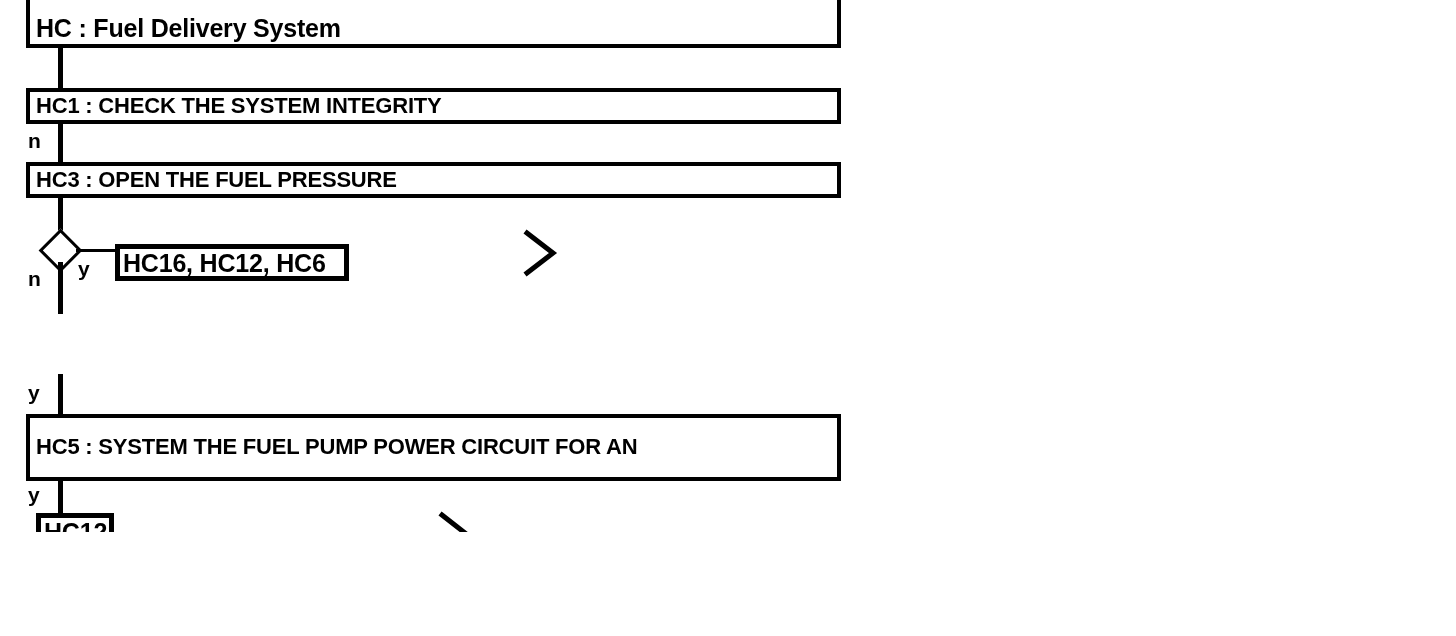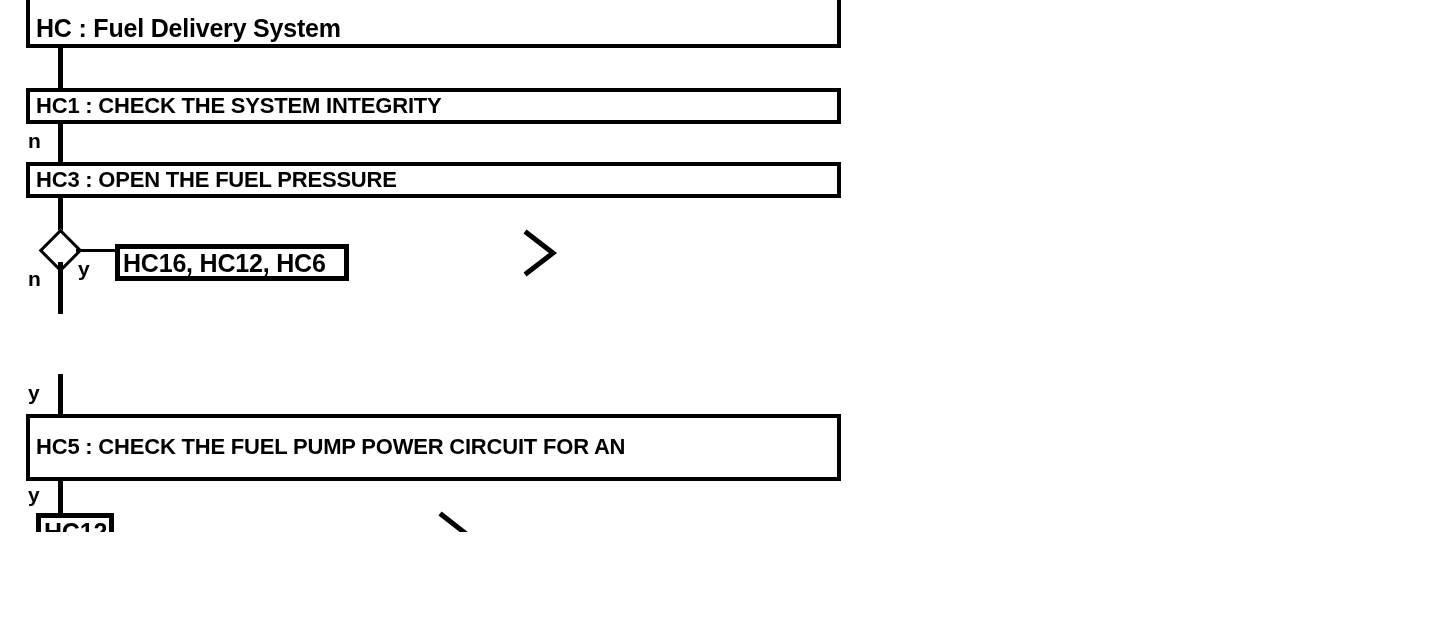--- a/index.html
+++ b/index.html
@@ -146,21 +146,21 @@
     <svg width="40" height="50" viewBox="0 0 40 50" aria-hidden="true">
       <polyline points="6,5 32,25 6,45" fill="none" stroke="#000000" stroke-width="5" stroke-linecap="square" stroke-linejoin="miter"></polyline>
     </svg>
   </span>
 
 
   <div class="vline" style="left:58px; top:374px; height:44px;"></div>
   <span class="edge-label" style="left:28px; top:382px;">y</span>
 
   <div class="node step-box" style="left:26px; top:414px; width:815px; height:67px;">
-    <span class="line">HC5 : CHECK THE FUEL PUMP POWER CIRCUIT FOR AN</span>
+    <span class="line">HC5 : SYSTEM THE FUEL PUMP POWER CIRCUIT FOR AN</span>
   </div>
 
   <div class="vline" style="left:58px; top:478px; height:36px;"></div>
   <span class="edge-label" style="left:28px; top:484px;">y</span>
 
   <div class="node ref-box" style="left:36px; top:513px; width:78px; height:37px;">
     <span>HC12</span>
   </div>
 
   <span class="chevron" style="left:437px; top:510px;">

